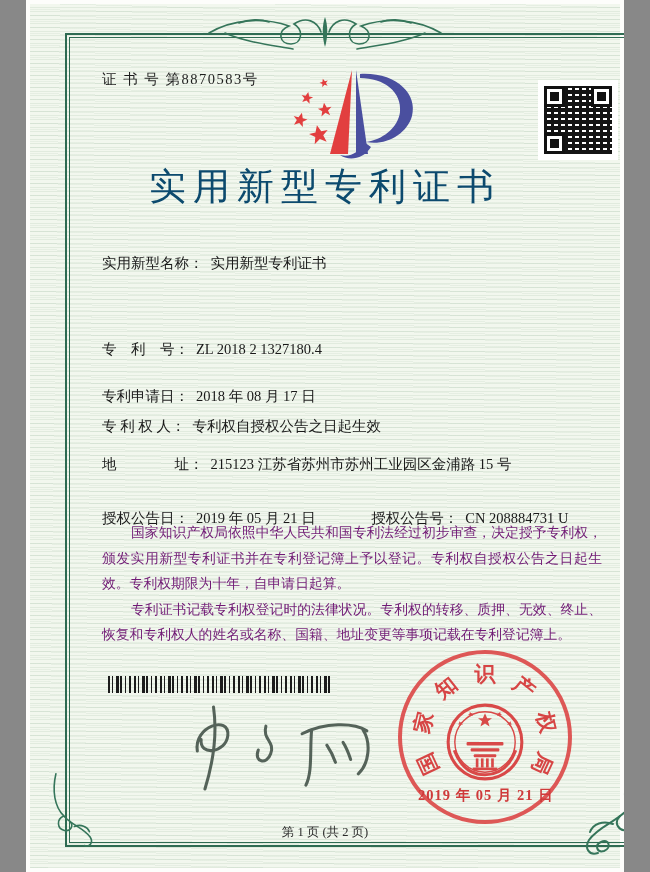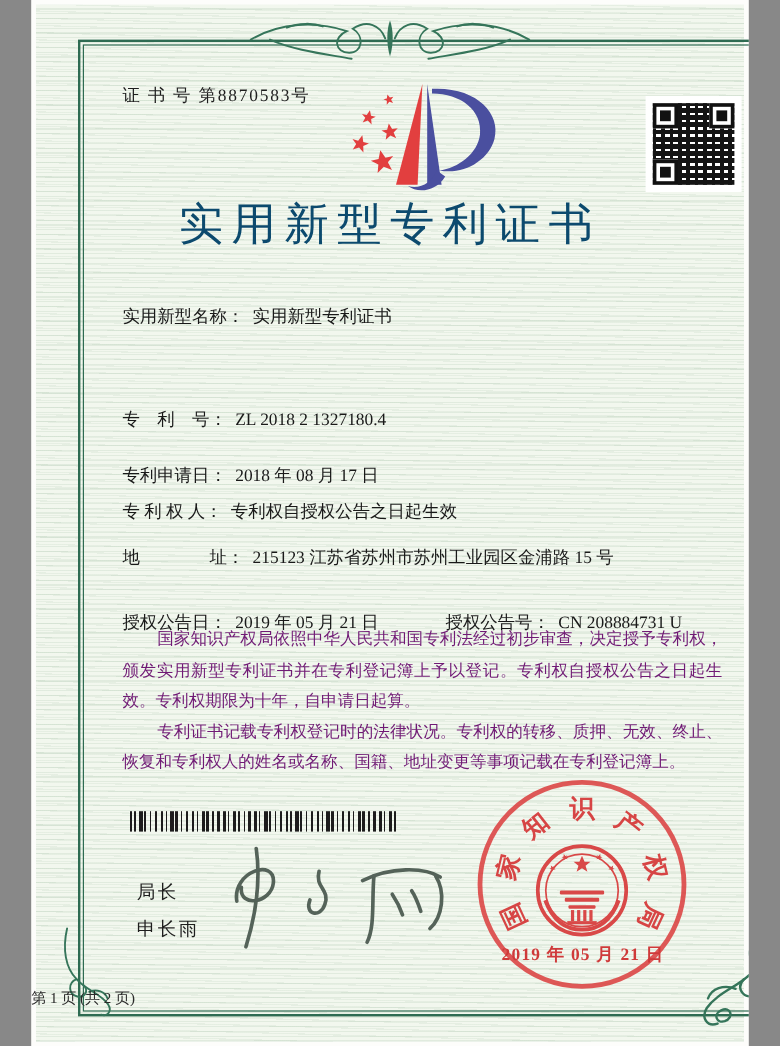--- a/index.html
+++ b/index.html
@@ -57,21 +57,21 @@
   }
   .signer{position:absolute;left:88px;top:728px;font-size:15.5px;line-height:31px;letter-spacing:2px;}
   .signature{position:absolute;left:158px;top:700px;}
   .seal{position:absolute;left:372px;top:650px;width:166px;height:166px;border-radius:50%;
     border:4px solid rgba(219,57,57,.88);opacity:.95;}
   .seal-char{position:absolute;left:50%;top:50%;font-size:21px;font-weight:700;color:#d63c3c;
     font-family:"Liberation Serif","DejaVu Serif",serif;}
   .emblem{position:absolute;left:50%;top:53%;transform:translate(-50%,-50%);}
   .seal-date{position:absolute;left:392px;top:786px;font-size:14.5px;font-weight:600;
     color:#cf3a3a;letter-spacing:1px;}
-  .footer{position:absolute;left:0;top:824px;width:100%;text-align:left;font-size:12.5px;color:#2a2a2a;}
+  .footer{position:absolute;left:0;top:824px;width:100%;text-align:center;font-size:12.5px;color:#2a2a2a;}
   svg{display:block;}
 </style>
 </head>
 <body>
 
 <div class="page">
   <div class="sheet"></div>
 
   <div class="frame">
     <div class="frame-inner"></div>
@@ -154,24 +154,20 @@
     <span class="pair2">授权公告号：</span><span class="val">CN 208884731 U</span>
   </div>
 
   <div class="bodytext">
     <p>国家知识产权局依照中华人民共和国专利法经过初步审查，决定授予专利权，颁发实用新型专利证书并在专利登记簿上予以登记。专利权自授权公告之日起生效。专利权期限为十年，自申请日起算。</p>
     <p>专利证书记载专利权登记时的法律状况。专利权的转移、质押、无效、终止、恢复和专利权人的姓名或名称、国籍、地址变更等事项记载在专利登记簿上。</p>
   </div>
 
   <div class="barcode"></div>
 
-  <div class="signer">
-    <div>局长</div>
-    <div>申长雨</div>
-  </div>
 
   <svg class="signature" width="200" height="98" viewBox="0 0 210 100">
     <g fill="none" stroke="#45544a" stroke-width="3.2" stroke-linecap="round" opacity="0.9">
       <path d="M14,52 C10,26 48,14 46,36 C44,54 16,58 18,40"></path>
       <path d="M31,6 C35,34 30,66 22,92"></path>
       <path d="M86,26 C82,40 96,42 91,55 C87,67 73,64 78,51"></path>
       <path d="M124,34 C148,22 178,22 192,31"></path>
       <path d="M134,30 C132,52 135,74 128,88"></path>
       <path d="M188,30 C197,44 194,66 183,76"></path>
       <path d="M150,46 C154,52 157,58 159,64"></path>

